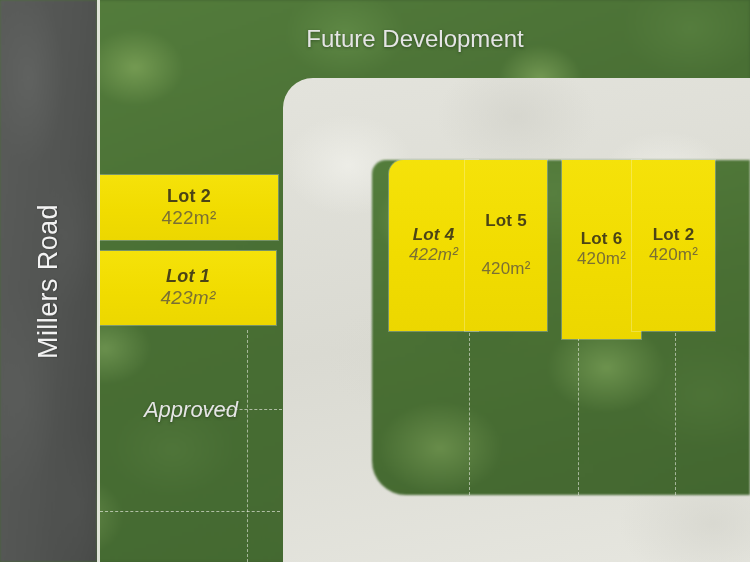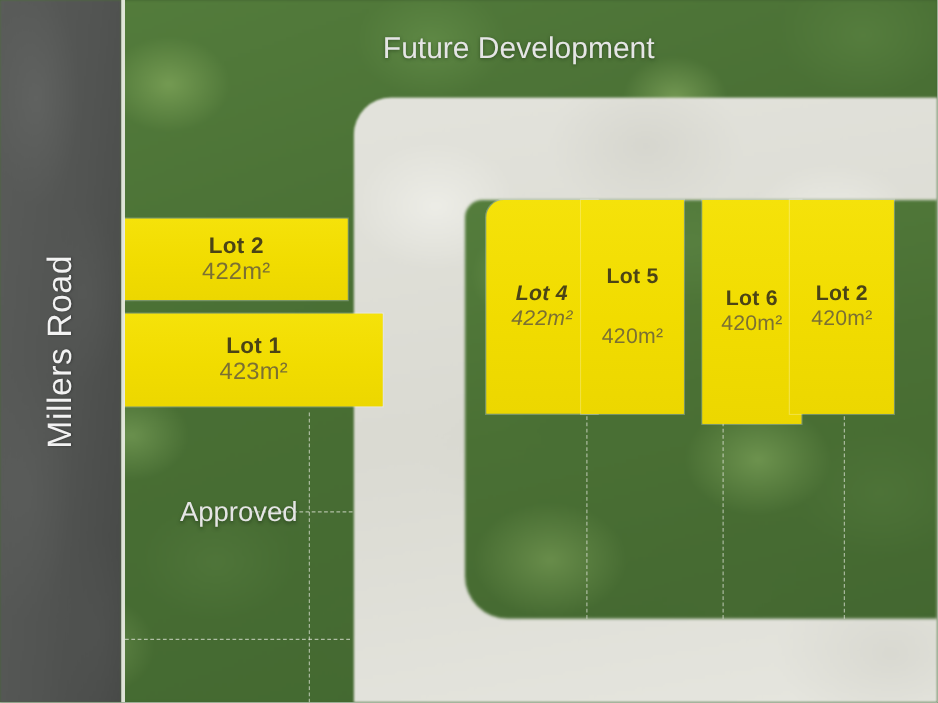--- a/index.html
+++ b/index.html
@@ -175,21 +175,21 @@
   
   .map-label {
     position: absolute;
     color: #e5e5e5;
     text-align: center;
     text-shadow: 0 1px 3px rgba(20,40,15,0.5);
     line-height: 1.28;
     pointer-events: none;
   }
   #label-future-development { font-size: 24px; }
-  #label-adjoining-left     { font-size: 22px; }
+  #label-adjoining-left     { font-size: 22px; font-style: italic; }
   #label-adjoining-right    { font-size: 23px; }
 </style>
 </head>
 <body>
 
 <div id="stage">
 
   <div class="grass"></div>
 
   <div class="road-light-top"></div>
@@ -209,21 +209,21 @@
   <div class="road-label">
     <span>Millers Road</span>
   </div>
 
 
   <div class="lot left" style="left:100px; top:175px; width:178px; height:65px;">
     <div class="lot-name">Lot 2</div>
     <div class="lot-area">422m²</div>
   </div>
 
-  <div class="lot left" style="left:100px; top:251px; width:206px; height:74px;">
+  <div class="lot left" style="left:100px; top:251px; width:176px; height:74px;font-style:italic;">
     <div class="lot-name">Lot 1</div>
     <div class="lot-area">423m²</div>
   </div>
 
   <div class="lot right" style="left:389px; top:160px; width:89px; height:171px; border-top-left-radius:14px;font-style:italic;">
     <div class="lot-name">Lot 4</div>
     <div class="lot-area">422m²</div>
   </div>
 
   <div class="lot right" style="left:465px; top:160px; width:82px; height:171px;gap:28px;">

